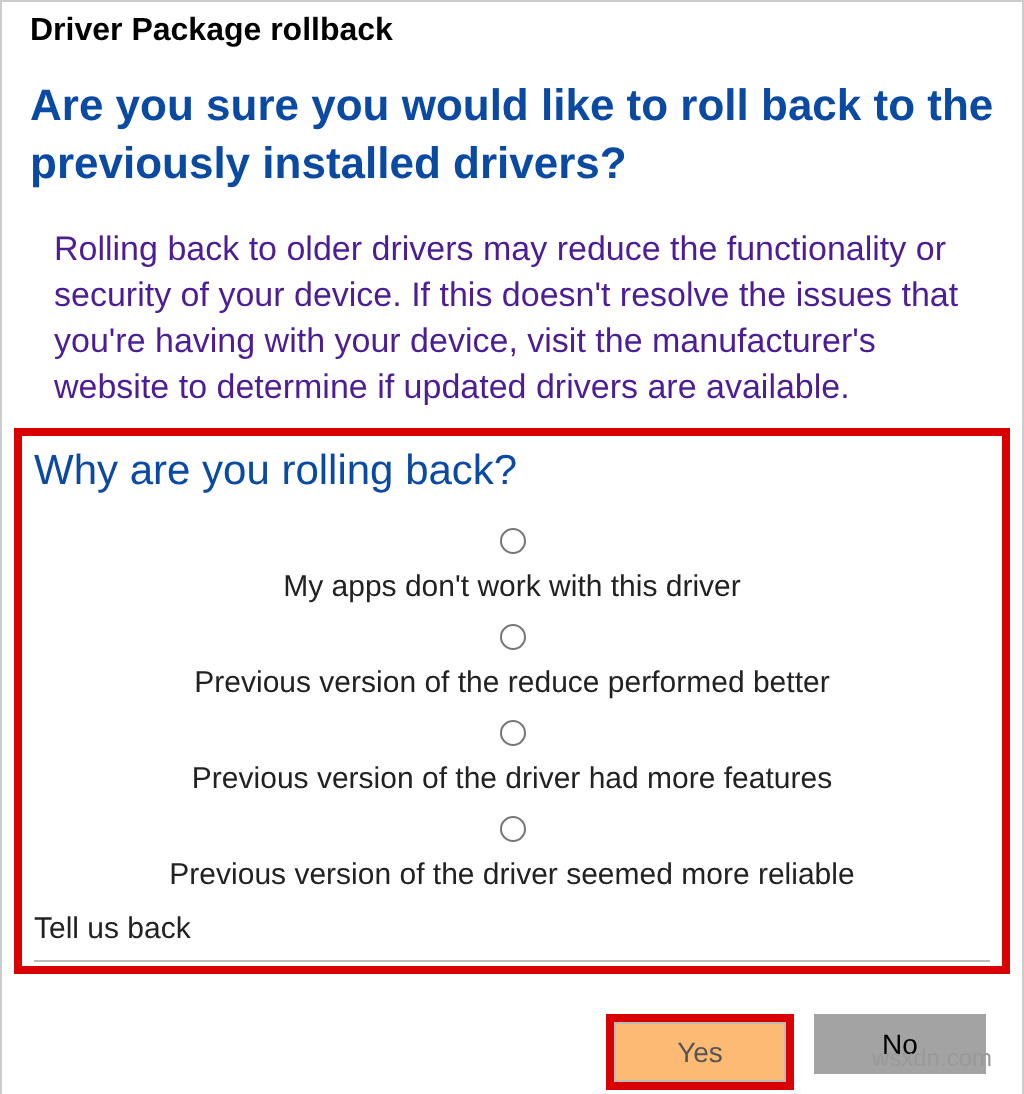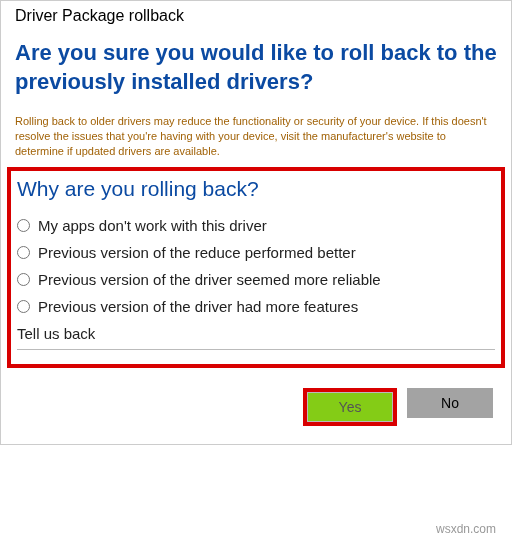--- a/index.html
+++ b/index.html
@@ -14,52 +14,53 @@
   }
   .window {
     border: 1px solid #ccc;
     padding: 4px 14px 18px 14px;
     width: 512px;
   }
   .title {
     font-size: 16px;
     margin: 2px 0 14px 0;
     color: #000;
-    font-weight: 400;
+    font-weight: 700;
   }
   .headline {
     font-size: 22px;
     line-height: 1.3;
     color: #0b4aa2;
     margin: 0 0 18px 0;
     font-weight: 700;
   }
   .bodytext {
-    font-size: 11px;
+    font-size: 17px;
     line-height: 1.35;
-    color: #a16207;
-    margin: 0 0 8px 0;
+    color: #4c1d95;
+    margin: 0 0 8px 12px;
   }
   .reason-box {
     border: 4px solid #d80000;
-    padding: 6px 6px 12px 6px;
+    padding: 6px 6px 0 6px;
     margin: 8px -8px 20px -8px;
   }
   .subhead {
     font-size: 21px;
     color: #0b4aa2;
     margin: 0 0 16px 0;
     font-weight: 400;
   }
   .radio-row {
     display: flex;
     align-items: center;
     gap: 8px;
     margin: 0 0 10px 0;
     font-size: 15px;
+    flex-direction: column;
   }
   .radio-row input[type="radio"] {
     width: 13px; height: 13px;
     margin: 0;
   }
   .tellus {
     font-size: 15px;
     margin: 8px 0 4px 0;
   }
   .underline {
@@ -80,21 +81,21 @@
     border: 1px solid #a3a3a3;
     background: #a3a3a3;
     cursor: pointer;
     font-family: inherit;
   }
   .btn-yes-wrap {
     border: 4px solid #d80000;
     display: inline-flex;
   }
   .btn-yes-wrap .btn {
-    background: #84cc16;
+    background: #fdba74;
     border: 1px solid #bbb;
     color: #555;
   }
   .watermark {
     position: absolute;
     right: 16px;
     top: 522px;
     font-size: 12px;
     color: #999;
   }
@@ -116,25 +117,25 @@
     <label class="radio-row">
       <input type="radio" name="reason" style="">
       <span>My apps don't work with this driver</span>
     </label>
     <label class="radio-row">
       <input type="radio" name="reason" style="">
       <span>Previous version of the reduce performed better</span>
     </label>
     <label class="radio-row">
       <input type="radio" name="reason" style="">
-      <span>Previous version of the driver seemed more reliable</span>
+      <span>Previous version of the driver had more features</span>
     </label>
     <label class="radio-row">
       <input type="radio" name="reason" style="">
-      <span>Previous version of the driver had more features</span>
+      <span>Previous version of the driver seemed more reliable</span>
     </label>
 
     <div class="tellus">Tell us back</div>
     <div class="underline"></div>
   </div>
 
   <div class="button-row">
     <span class="btn-yes-wrap">
       <button class="btn">Yes</button>
     </span>

